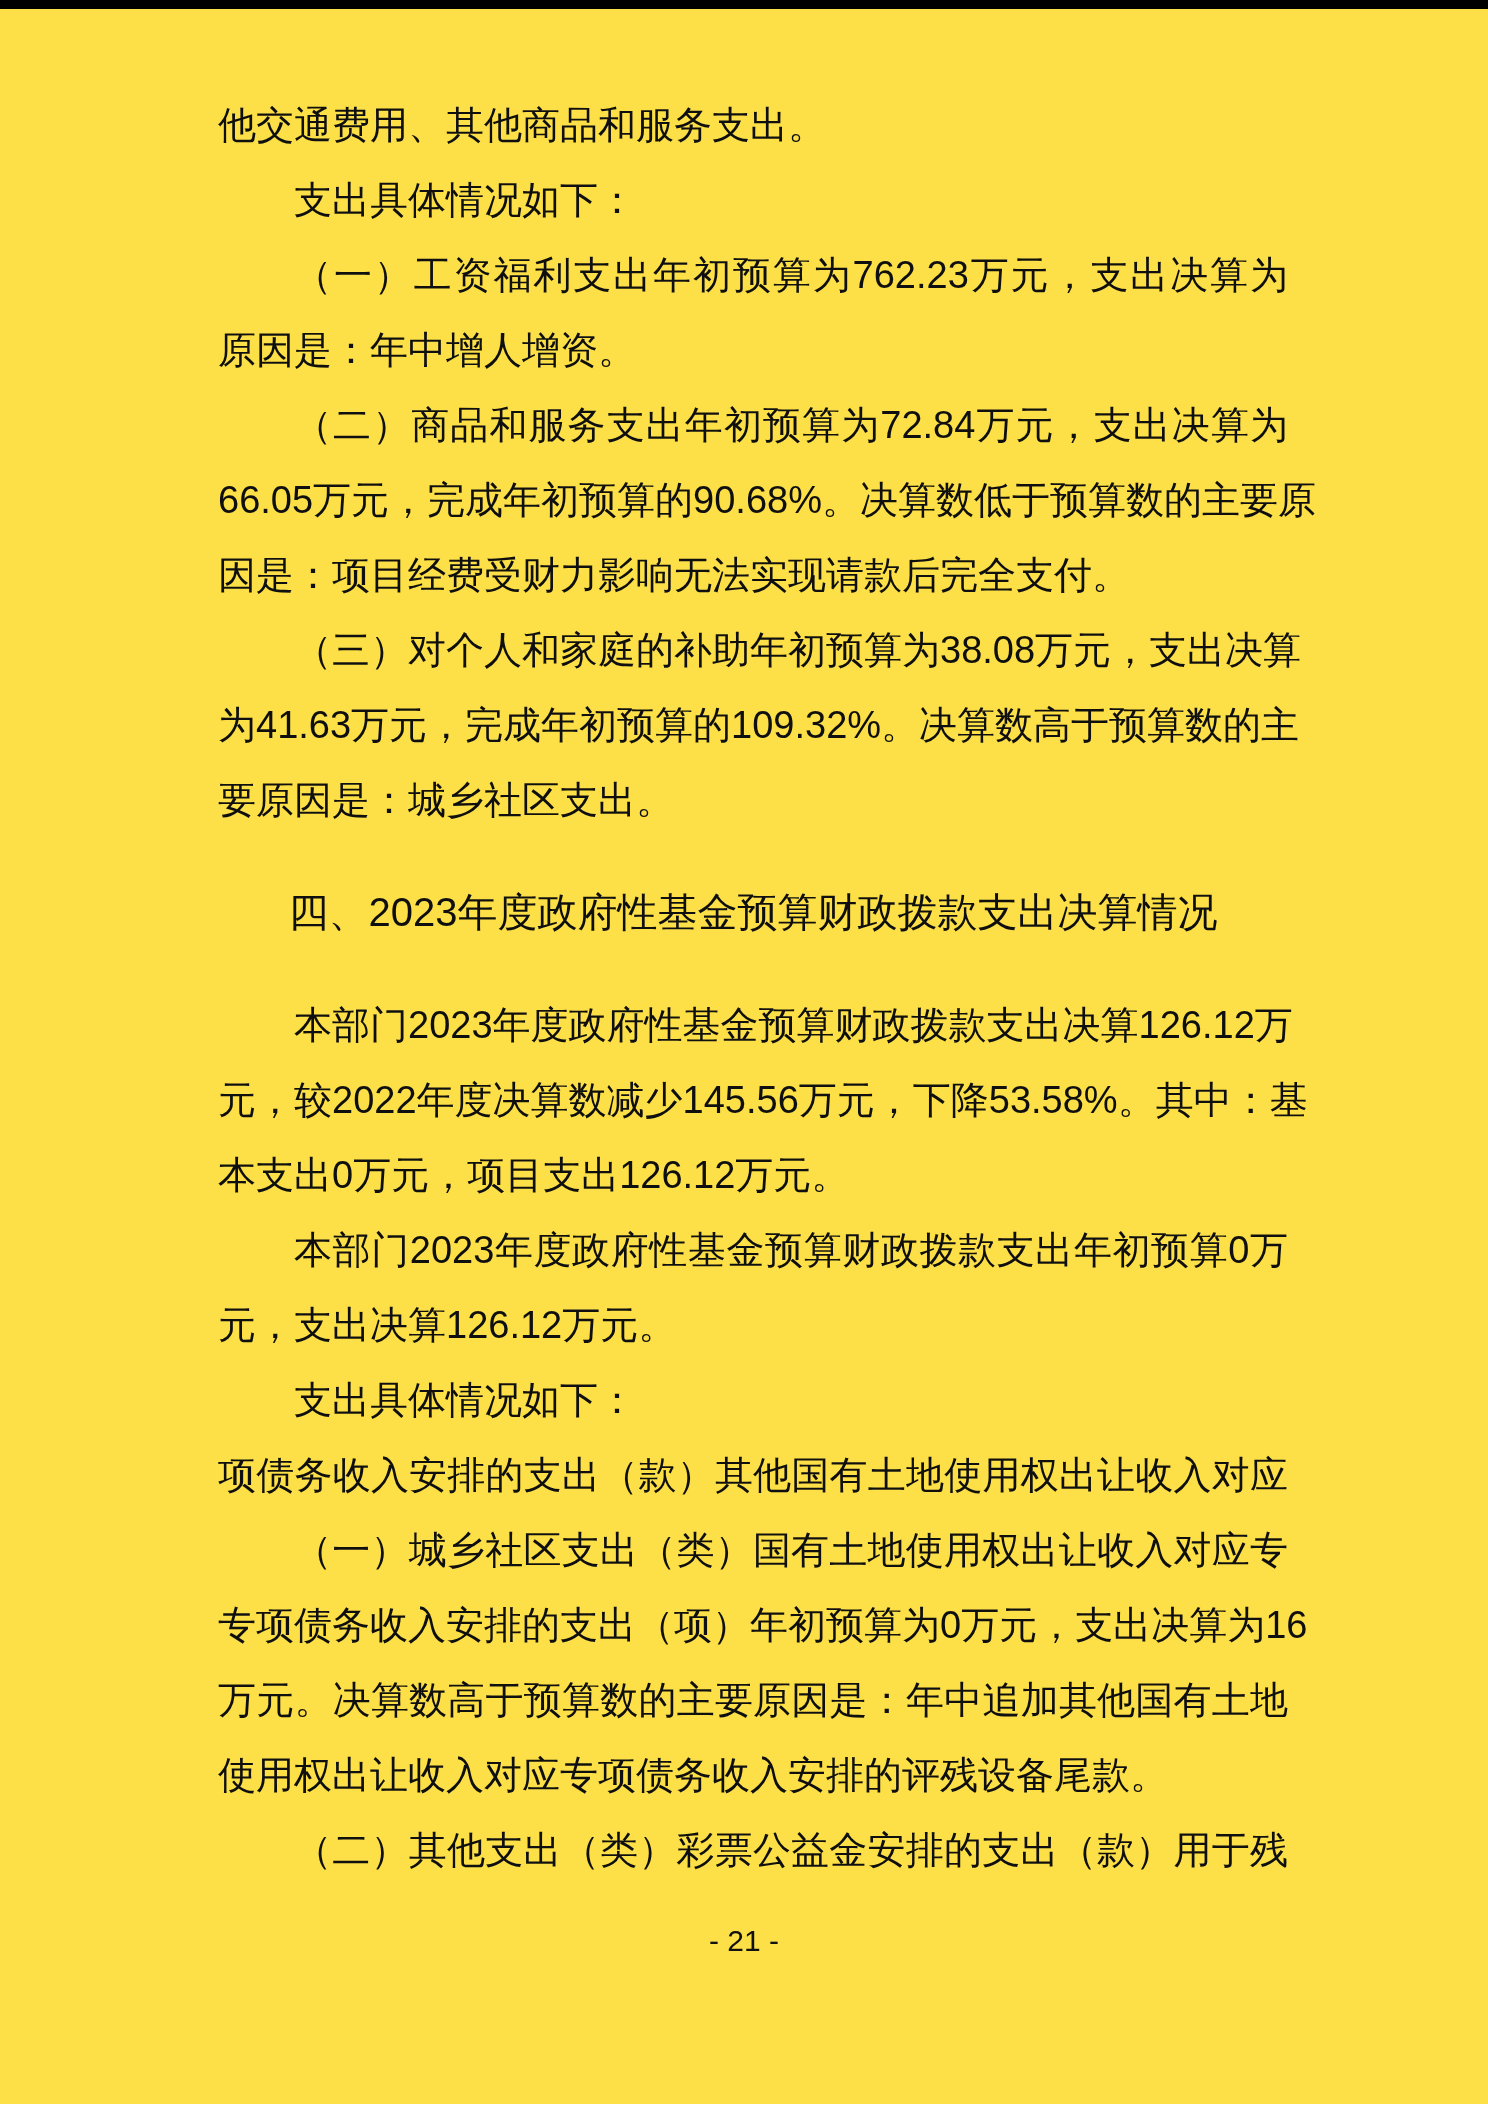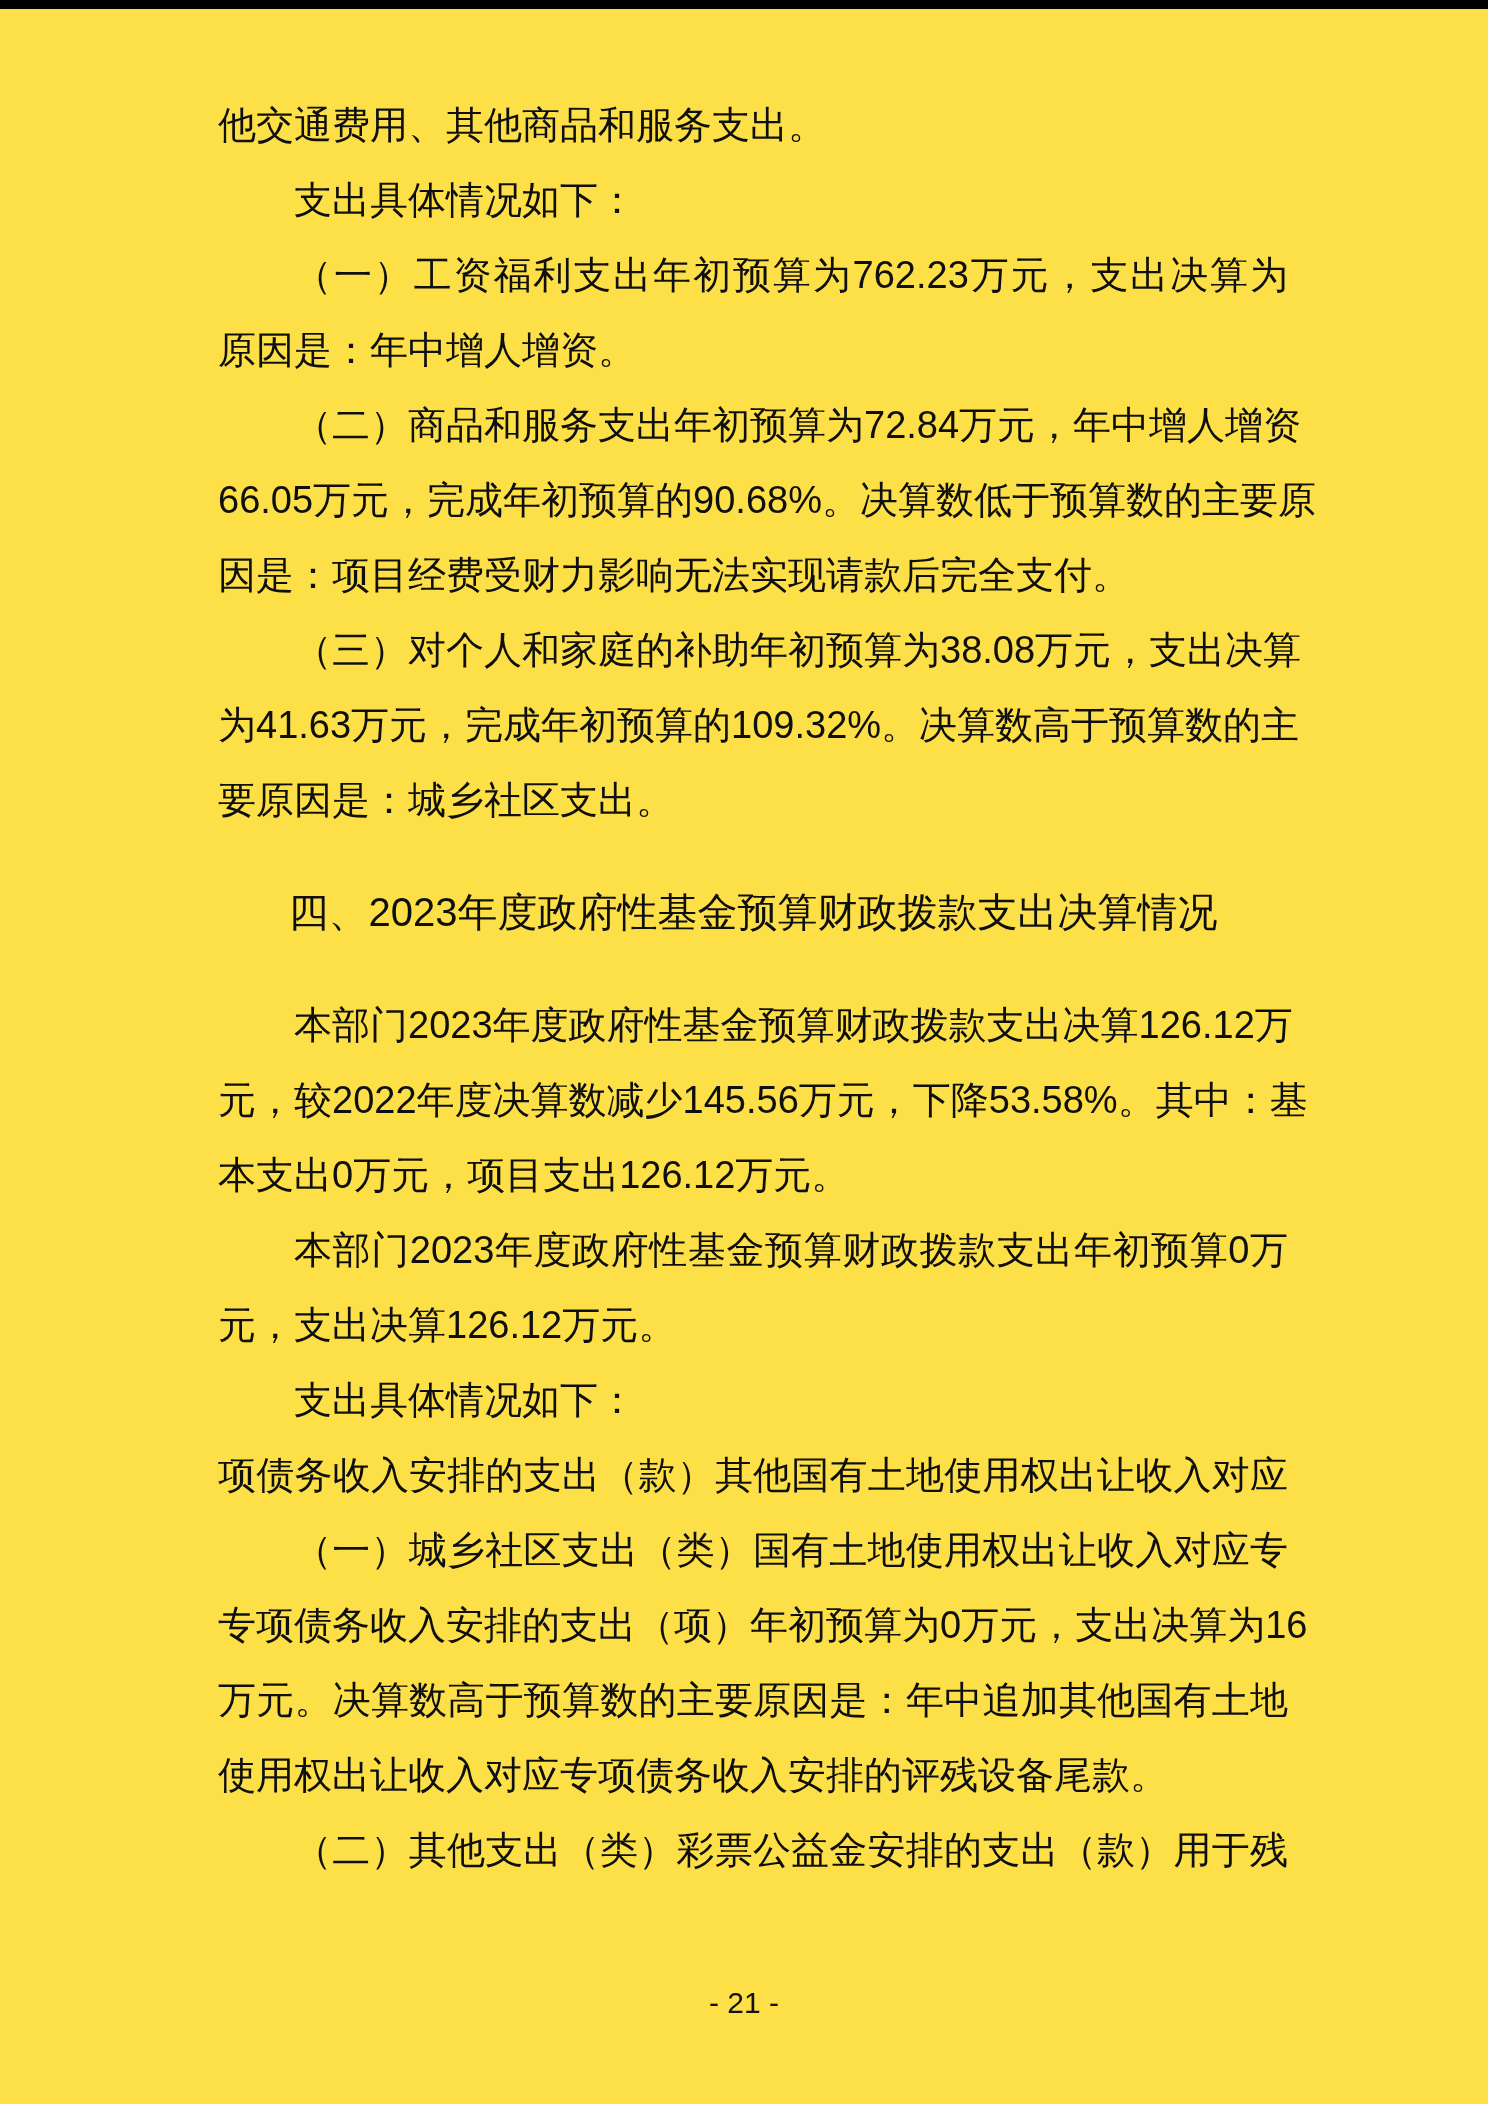--- a/index.html
+++ b/index.html
@@ -50,40 +50,40 @@
     font-size: 40px;
     line-height: 75px;
     text-align: center;
     text-align-last: center;
     margin-top: 37px;
     margin-bottom: 38px;
     white-space: nowrap;
   }
   .page-footer {
     position: absolute;
-    top: 1982px;
+    top: 1920px;
     left: 0;
     width: 100%;
     text-align: center;
     font-size: 30px;
     line-height: 42px;
     color: #111111;
   }
 </style>
 </head>
 <body>
 
 <div class="page">
   <div class="scan-edge-bar"></div>
   <div class="doc-body">
       <div class="line end">他交通费用、其他商品和服务支出。</div>
       <div class="line end indent">支出具体情况如下：</div>
       <div class="line indent">（一）工资福利支出年初预算为762.23万元，支出决算为</div>
       <div class="line end">原因是：年中增人增资。</div>
-      <div class="line indent">（二）商品和服务支出年初预算为72.84万元，年中增人增资</div>
+      <div class="line indent">（二）商品和服务支出年初预算为72.84万元，支出决算为</div>
       <div class="line">66.05万元，完成年初预算的90.68%。决算数低于预算数的主要原</div>
       <div class="line end">因是：项目经费受财力影响无法实现请款后完全支付。</div>
       <div class="line indent">（三）对个人和家庭的补助年初预算为38.08万元，支出决算</div>
       <div class="line">为41.63万元，完成年初预算的109.32%。决算数高于预算数的主</div>
       <div class="line end">要原因是：城乡社区支出。</div>
       <div class="heading-line">四、2023年度政府性基金预算财政拨款支出决算情况</div>
       <div class="line indent">本部门2023年度政府性基金预算财政拨款支出决算126.12万</div>
       <div class="line">元，较2022年度决算数减少145.56万元，下降53.58%。其中：基</div>
       <div class="line end">本支出0万元，项目支出126.12万元。</div>
       <div class="line indent">本部门2023年度政府性基金预算财政拨款支出年初预算0万</div>

